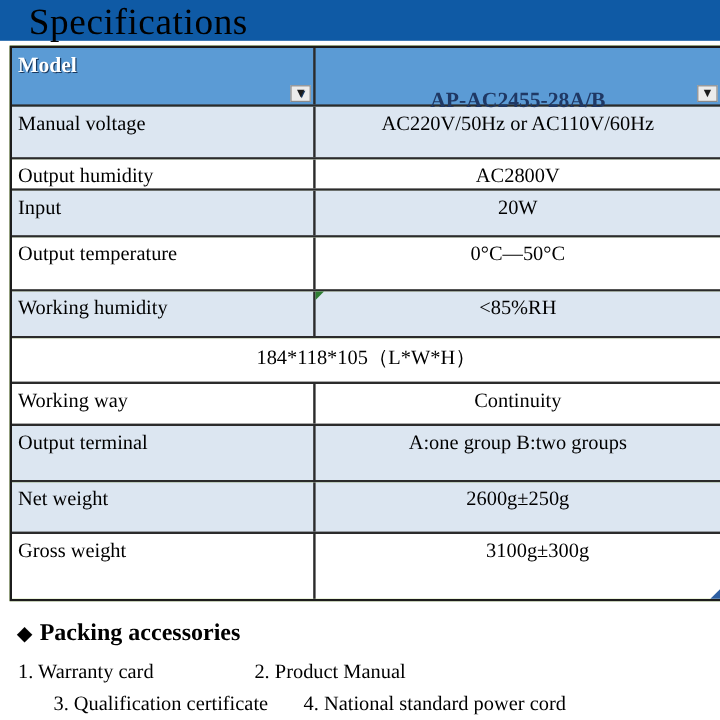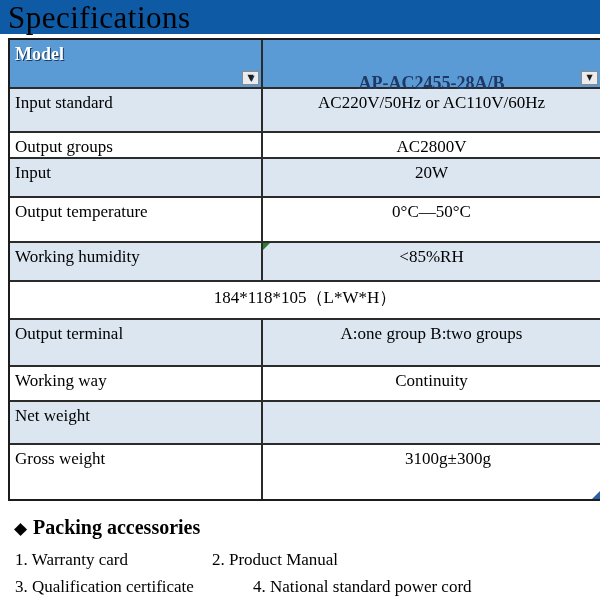--- a/index.html
+++ b/index.html
@@ -5,21 +5,21 @@
   html,body { margin:0; padding:0; }
   body {
     width:600px; height:600px; background:#ffffff; overflow:hidden;
     font-family:"Liberation Serif","DejaVu Serif",serif;
     color:#000;
   }
 
   
   .banner { width:600px; height:34px; background:#0f5aa5; }
   .banner-title {
-    display:inline-block; padding-left:8px; font-size:31px; line-height:36px;
+    display:inline-block; padding-left:24px; font-size:31px; line-height:36px;
     color:#000; letter-spacing:0.5px;
   }
 
   
   .spec-table {
     margin:4px 0 0 8px; width:594px; box-sizing:border-box;
     border:2px solid #1c1c1c; background:#bef264;
   }
   .trow { display:flex; box-sizing:border-box; border-bottom:2px solid #2b2b2b; background:#fff; }
   .trow:last-child { border-bottom:none;gap:33px; }
@@ -56,21 +56,21 @@
     border-bottom:8px solid #2e5fa3; border-left:8px solid transparent;
   }
 
   
   .acc-heading { margin:15px 0 0 14px; font-size:20px; font-weight:bold; }
   .acc-bullet { font-size:17px; margin-right:6px; }
   .acc-line { display:flex; margin-left:15px; font-size:17px; }
   .acc-line-1 { margin-top:11px;gap:12px; }
   .acc-line-2 { margin-top:7px; }
   .acc-item-w1 { width:185px; }
-  .acc-item-w2 { width:238px; }
+  .acc-item-w2 { width:238px;text-align:center; }
 </style>
 </head>
 <body>
 
 <div class="banner">
   <span class="banner-title">Specifications</span>
 </div>
 
 <div class="spec-table">
 
@@ -83,26 +83,26 @@
     </div>
     <div class="cell-value">
       <span>AP-AC2455-28A/B</span>
       <span class="filter-btn">
         <span>▼</span>
       </span>
     </div>
   </div>
 
   <div class="trow shaded" style="height:44px">
-    <div class="cell-label">Input standard</div>
+    <div class="cell-label">Manual voltage</div>
     <div class="cell-value">AC220V/50Hz or AC110V/60Hz</div>
   </div>
 
   <div class="trow" style="height:26px">
-    <div class="cell-label">Output groups</div>
+    <div class="cell-label">Output humidity</div>
     <div class="cell-value">AC2800V</div>
   </div>
 
   <div class="trow shaded" style="height:39px">
     <div class="cell-label">Input</div>
     <div class="cell-value">20W</div>
   </div>
 
   <div class="trow" style="height:45px">
     <div class="cell-label">Output temperature</div>
@@ -114,32 +114,33 @@
     <div class="cell-value">
       <span class="err-tri"></span>
       <span>&lt;85%RH</span>
     </div>
   </div>
 
   <div class="trow" style="height:38px">
     <div class="cell-value">184*118*105（L*W*H）</div>
   </div>
 
+  <div class="trow" style="height:35px">
+    <div class="cell-label">Working way</div>
+    <div class="cell-value">Continuity</div>
+  </div>
+
   <div class="trow shaded" style="height:47px">
     <div class="cell-label">Output terminal</div>
     <div class="cell-value">A:one group B:two groups</div>
   </div>
 
-  <div class="trow" style="height:35px">
-    <div class="cell-label">Working way</div>
-    <div class="cell-value">Continuity</div>
-  </div>
-
   <div class="trow shaded" style="height:43px">
     <div class="cell-label">Net weight</div>
+    <div class="cell-value">2600g±250g</div>
   </div>
 
   <div class="trow" style="height:54px">
     <div class="cell-label">Gross weight</div>
     <div class="cell-value">
       <span>3100g±300g</span>
       <span class="cmt-tri"></span>
     </div>
   </div>
 

